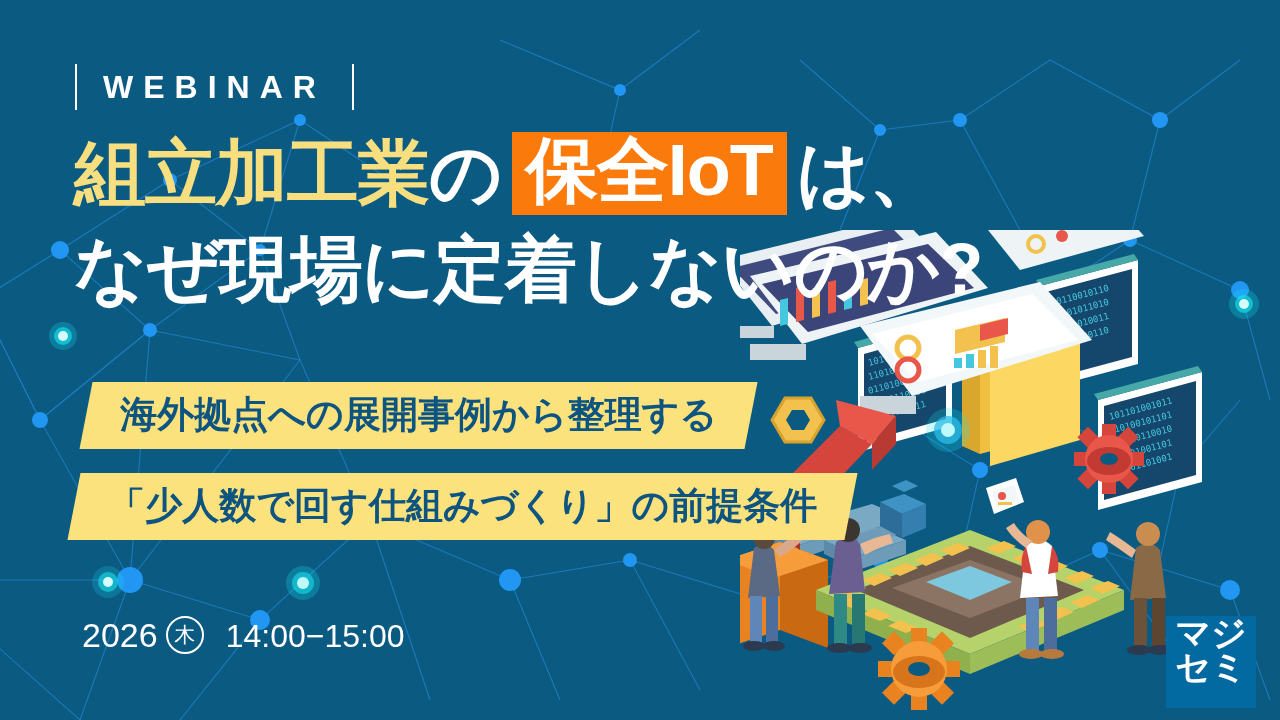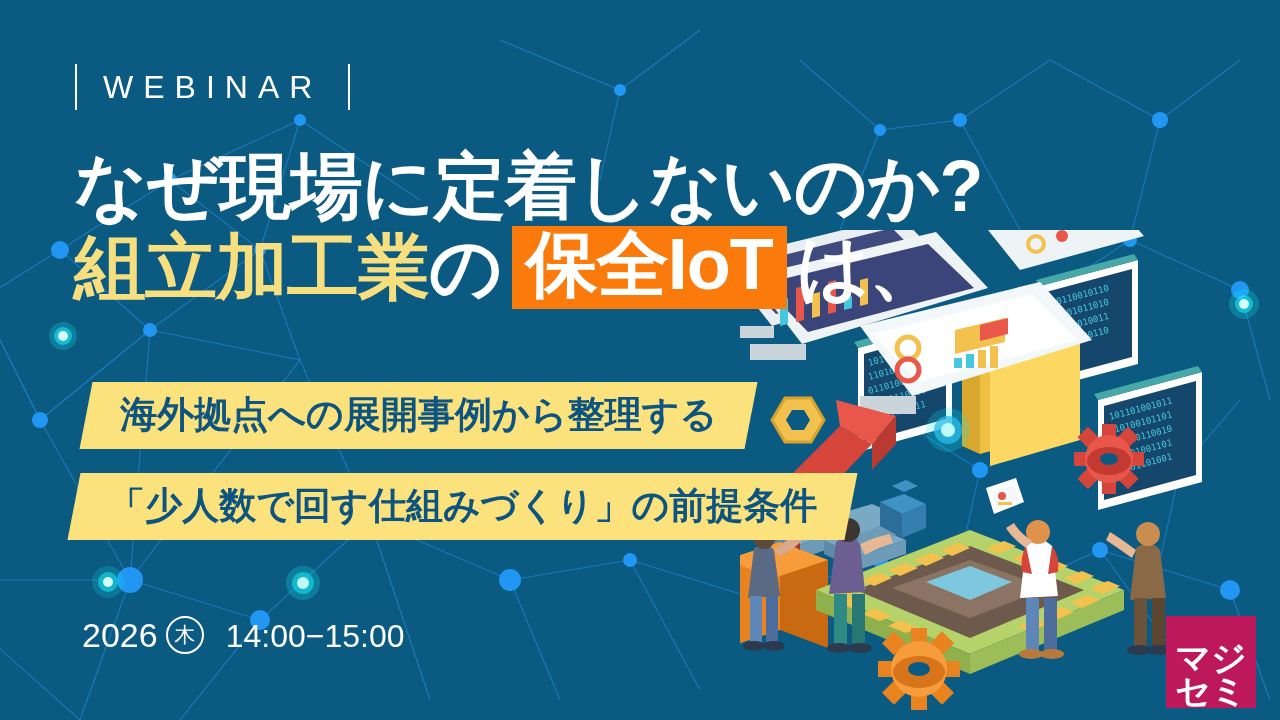--- a/index.html
+++ b/index.html
@@ -21,21 +21,21 @@
   .illus { position:absolute; right:0; top:230px; width:540px; height:490px; }
 
   
   .eyebrow {
     position:absolute; left:75px; top:64px;
     display:flex; align-items:center; gap:26px;
     z-index:12;
   }
   .eyebrow .rule { width:2px; height:46px; background:#ffffff; }
   .eyebrow .word {
-    color:#ffffff; font-size:32px; font-weight:400;
+    color:#ffffff; font-size:32px; font-weight:700;
     letter-spacing:10px; line-height:1;
   }
 
   
   .title { position:absolute; left:74px; top:132px; z-index:12; }
   .title-line {
     display:flex; align-items:center;
     font-size:72px; font-weight:700; line-height:1.08;
     white-space:nowrap;
     letter-spacing:-1px;
@@ -79,23 +79,23 @@
     width:38px; height:38px; border:2px solid #ffffff; border-radius:50%;
     font-size:21px; font-weight:400; margin-left:8px;
     position:relative; top:-5px;
   }
   .d-time { font-size:32px; font-weight:400; margin-left:22px; letter-spacing:0px; }
 
   
   .logo {
     position:absolute; left:1166px; top:616px;
     width:90px; height:92px;
-    background:#be185d;
+    background:#0369a1;
     display:flex; flex-direction:column;
-    align-items:center; justify-content:flex-end;
+    align-items:center; justify-content:flex-start;
     z-index:14;
   }
   .logo span {
     color:#ffffff; font-size:35px; font-weight:700;
     line-height:0.96; letter-spacing:0px;
   }
 </style>
 </head>
 <body>
 
@@ -471,28 +471,28 @@
     </g>
   </svg>
 
   <div class="eyebrow">
     <span class="rule"></span>
     <span class="word">WEBINAR</span>
     <span class="rule"></span>
   </div>
 
   <div class="title">
-    <div class="title-line second">
-      <span class="t-white">なぜ現場に定着しないのか?</span>
-    </div>
     <div class="title-line first">
       <span class="t-yellow">組立加工業</span>
       <span class="t-white">の</span>
       <span class="t-hl">保全IoT</span>
       <span class="t-white">は、</span>
+    </div>
+    <div class="title-line second">
+      <span class="t-white">なぜ現場に定着しないのか?</span>
     </div>
   </div>
 
   <div class="ribbons">
     <div class="ribbon r1">
       <span>海外拠点への展開事例から整理する</span>
     </div>
     <div class="ribbon r2">
       <span>「少人数で回す仕組みづくり」の前提条件</span>
     </div>

